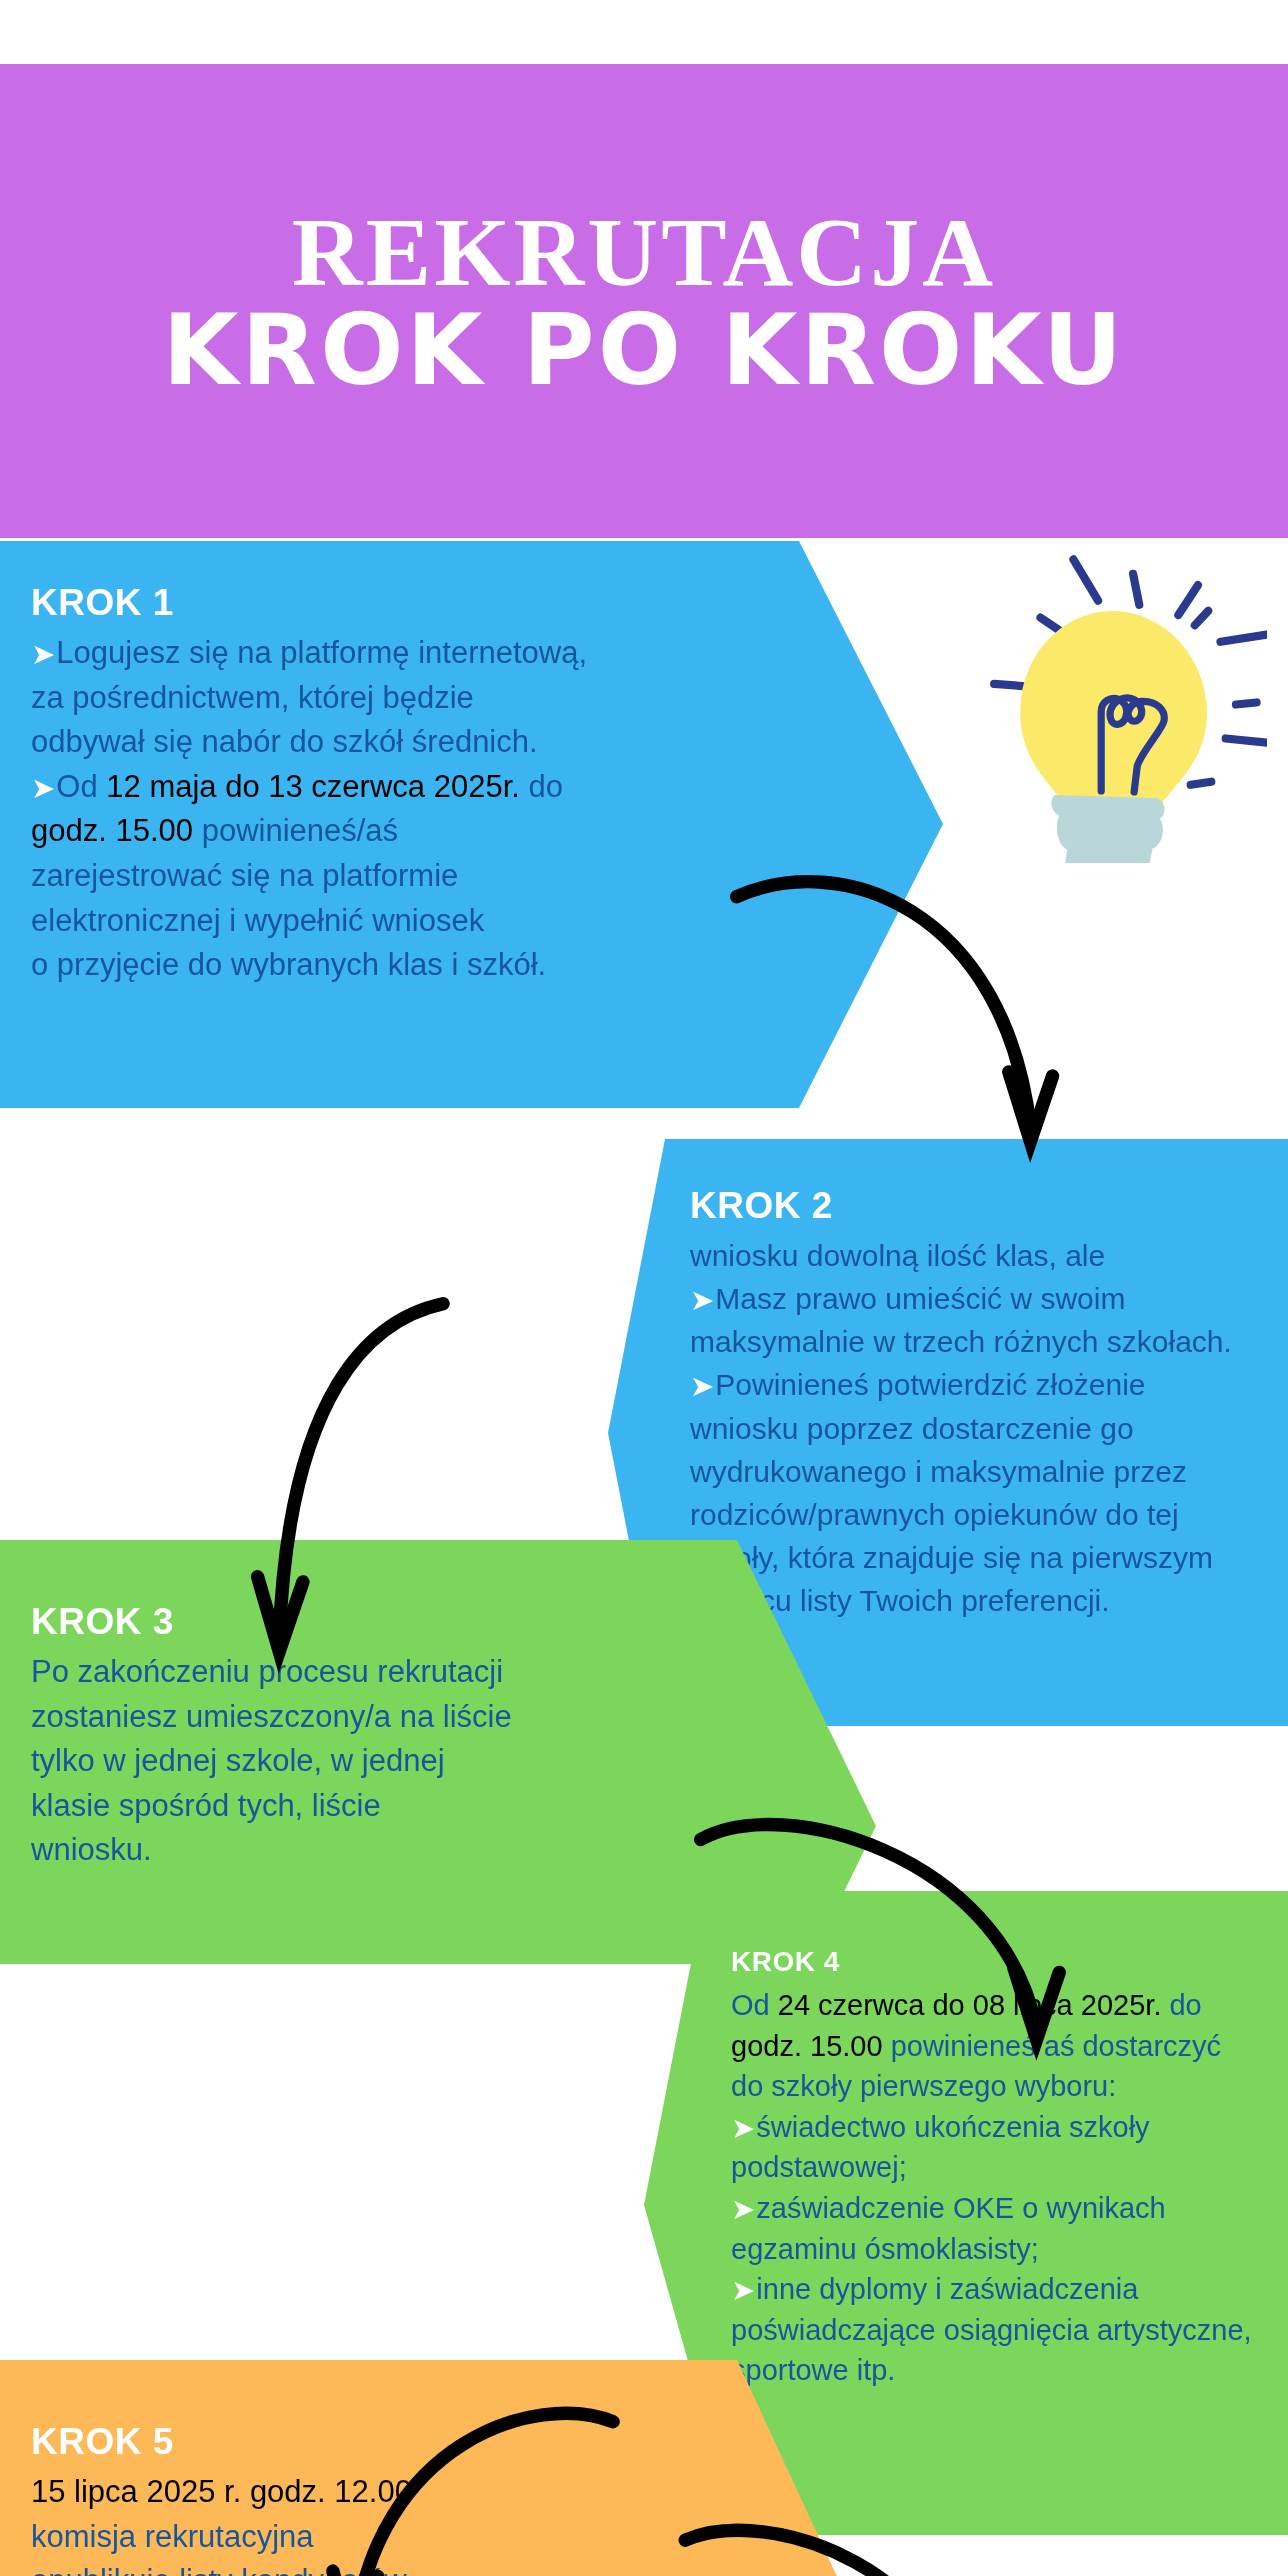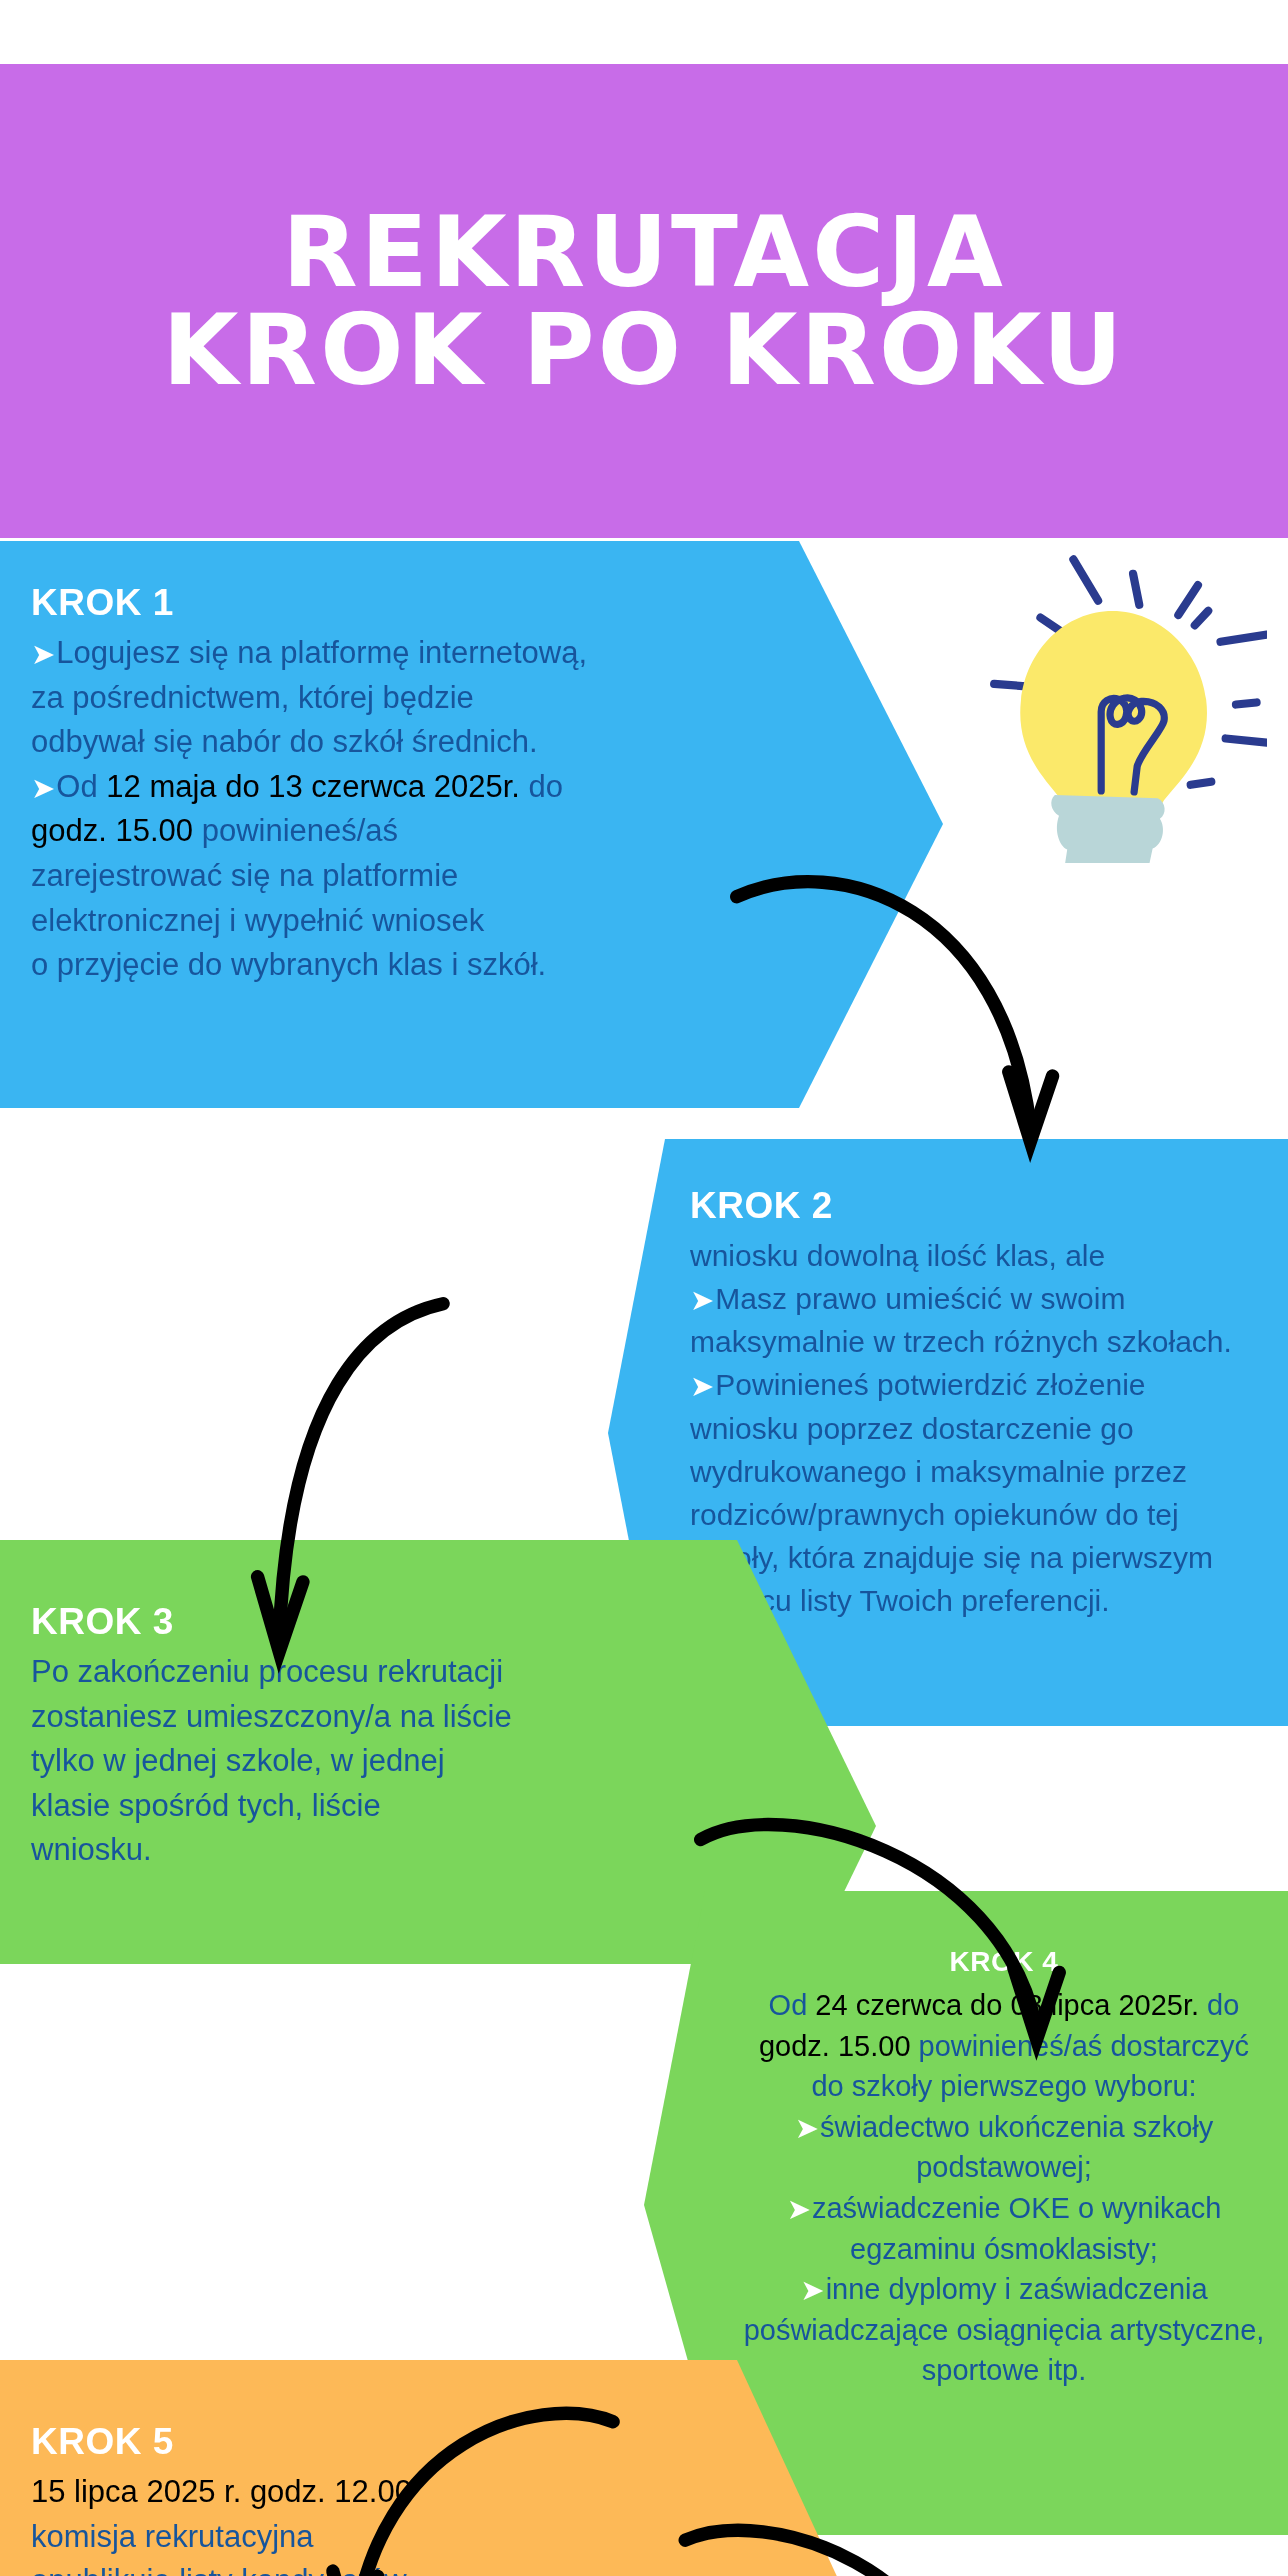--- a/index.html
+++ b/index.html
@@ -4,21 +4,21 @@
 <style>
   html,body{margin:0;padding:0;background:#fff;}
   body{font-family:"Liberation Sans",sans-serif;}
   #poster{position:relative;width:1288px;height:3221px;background:#ffffff;overflow:hidden;}
 
   
   #header{position:absolute;left:0;top:64px;width:1288px;height:474px;background:#c86ce8;
           display:flex;flex-direction:column;align-items:center;justify-content:center;}
   .title-line{color:#ffffff;font-weight:bold;letter-spacing:3.1px;line-height:1.0;
               font-size:98px;font-family:"DejaVu Sans",sans-serif;text-align:center;}
-  .title-line.l1{}
+  .title-line.l1{font-family:Liberation Serif, serif;}
 
   
   .band{position:absolute;}
   .step-label{color:#ffffff;font-size:37px;font-weight:600;letter-spacing:0.5px;
               margin:0 0 7.2px 0;line-height:1.1;font-family:"Liberation Sans",sans-serif;}
   .step-body{color:#17559c;font-size:31px;line-height:1.44;font-family:"Liberation Sans",sans-serif;}
   .step-body p{margin:0;}
   .red{color:#000000;}
   .arrowhead{color:#ffffff;font-size:29px;line-height:1;display:inline-block;
              margin-right:1px;vertical-align:-1px;}
@@ -34,21 +34,21 @@
   #step2 .pad{padding:47px 0 0 82px;width:587px;}
 
   
   #step3{left:0;top:1540px;width:876px;height:424px;background:#7bd65b;
          clip-path:polygon(0 0, 737px 0, 876px 286px, 737px 572px, 0 572px);}
   #step3 .pad{padding:62px 0 0 31px;width:685px;}
 
   
   #step4{left:644px;top:1891px;width:644px;height:644px;background:#7bd65b;
          clip-path:polygon(61px 0, 644px 0, 644px 644px, 93px 644px, 0 314px);}
-  #step4 .pad{padding:56px 0 0 87px;width:546px;text-align:center;}
+  #step4 .pad{padding:56px 0 0 87px;width:546px;}
 
   
   #step5{left:0;top:2360px;width:876px;height:603px;background:#fdb957;
          clip-path:polygon(0 0, 737px 0, 876px 301px, 737px 603px, 0 603px);}
   #step5 .pad{padding:62px 0 0 31px;width:690px;}
   #step4 .step-body{font-size:29px;line-height:1.40;}
   #step4 .step-label{font-size:28px;}
   #step2 .step-body{font-size:30px;line-height:1.44;}
 
   

